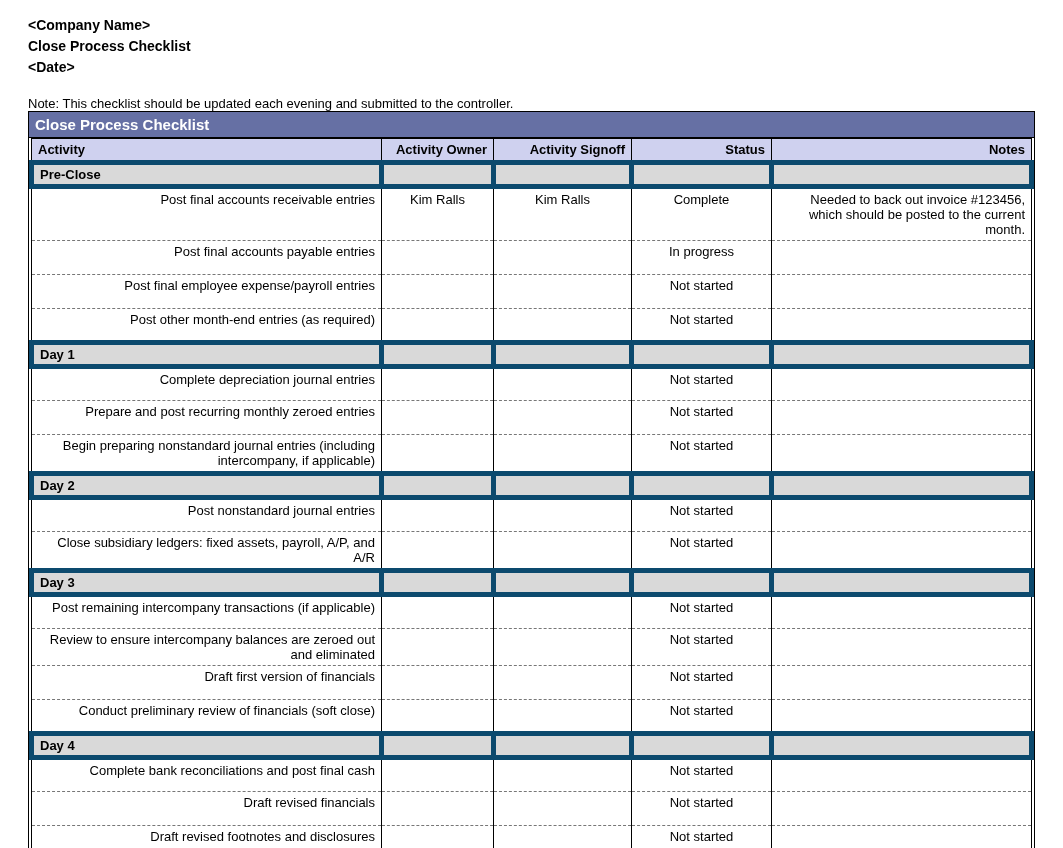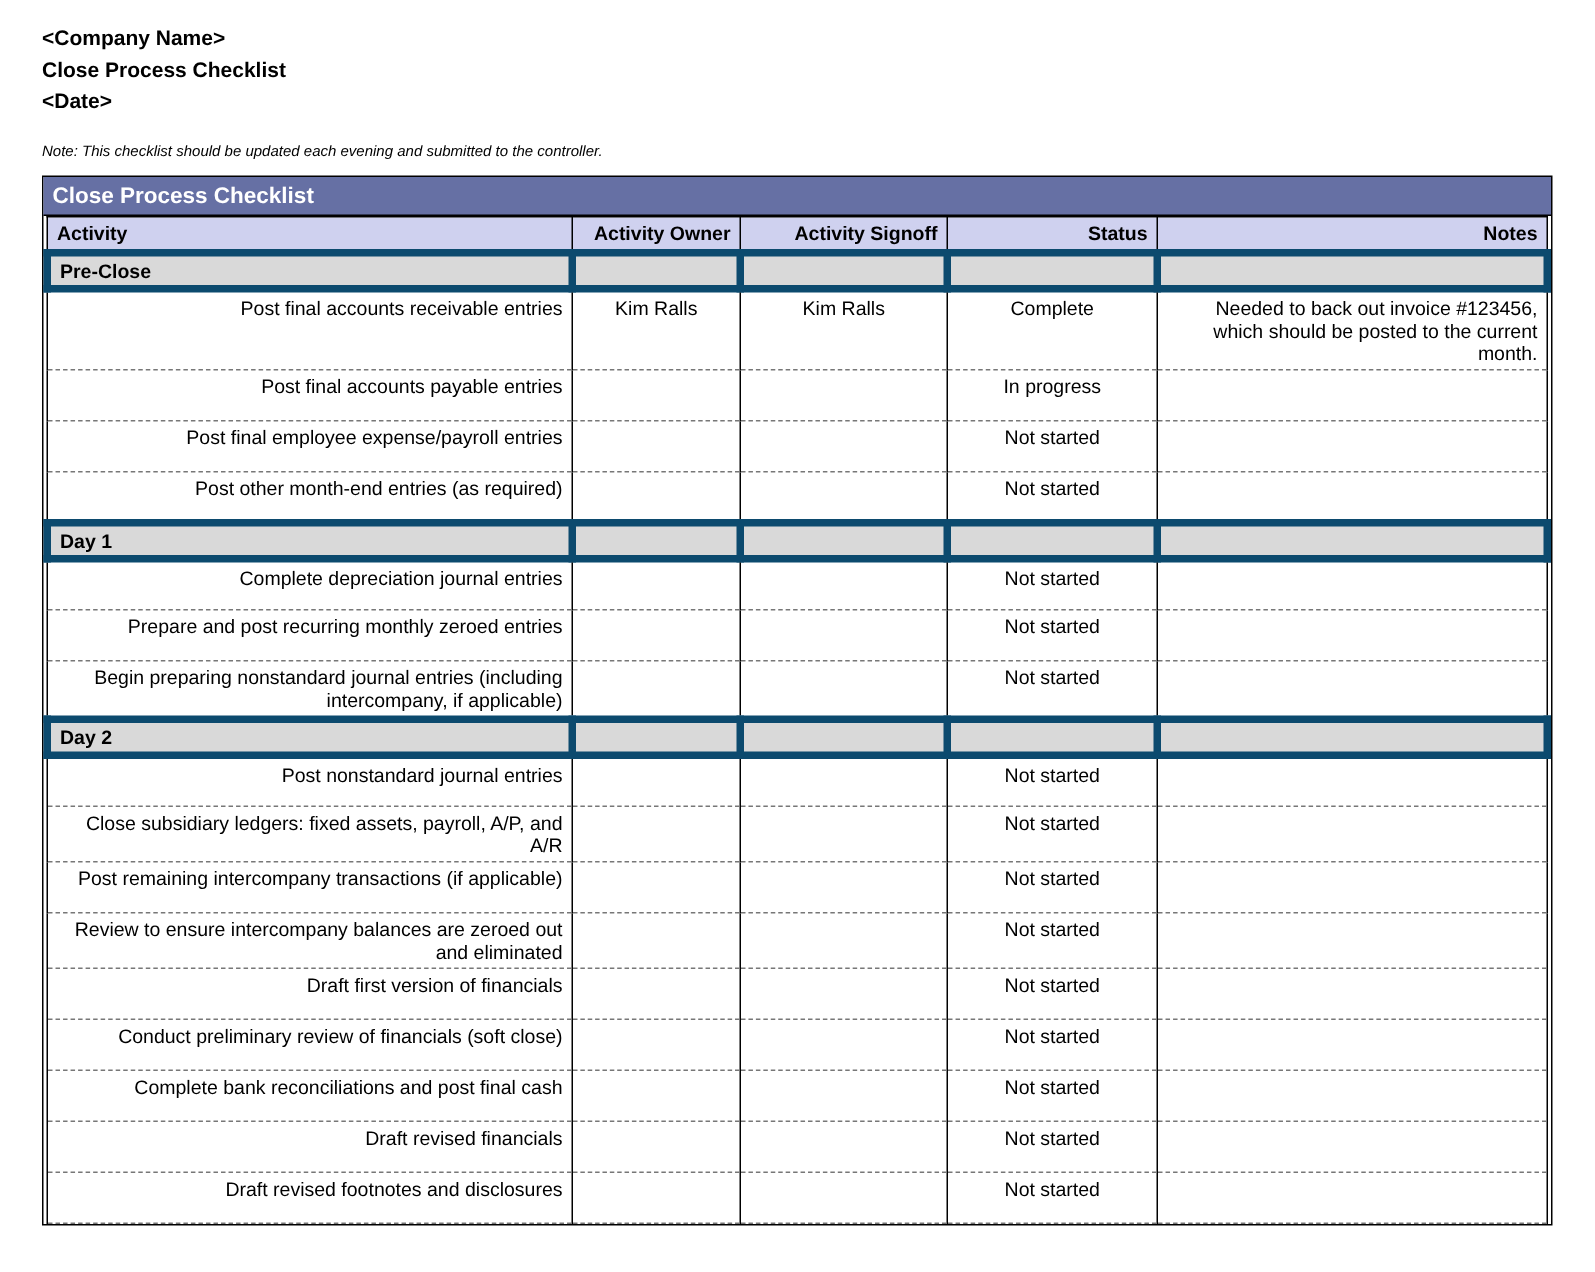--- a/index.html
+++ b/index.html
@@ -5,21 +5,21 @@
     * { box-sizing: border-box; margin: 0; padding: 0; }
     body {
       background: #fff;
       font-family: Arial, sans-serif;
       font-size: 13px;
       color: #000;
       padding: 15px 28px;
     }
     .header-block { margin-bottom: 18px; }
     .header-line { font-weight: bold; font-size: 14px; line-height: 1.5; }
-    .note-line { font-style: italic; font-size: 10px; margin-bottom: 10px; }
+    .note-line { font-size: 13px; }
     .doc-wrap { border: 1px solid #000; }
     .title-bar {
       background: #6670a4;
       color: #fff;
       font-weight: bold;
       font-size: 15px;
       padding: 4px 6px;
       border-bottom: 1px solid #000;
     }
     table { width: 100%; border-collapse: collapse; table-layout: fixed; }
@@ -163,20 +163,27 @@
           <td class="status">Not started</td>
           <td class="notes"></td>
         </tr>
         <tr class="data-row">
           <td class="activity">Close subsidiary ledgers: fixed assets, payroll, A/P, and A/R</td>
           <td class="owner"></td>
           <td class="signoff"></td>
           <td class="status">Not started</td>
           <td class="notes"></td>
         </tr>
+        <tr class="section-row">
+          <td>Day 3</td>
+          <td></td>
+          <td></td>
+          <td></td>
+          <td></td>
+        </tr>
         <tr class="data-row">
           <td class="activity">Post remaining intercompany transactions (if applicable)</td>
           <td class="owner"></td>
           <td class="signoff"></td>
           <td class="status">Not started</td>
           <td class="notes"></td>
         </tr>
         <tr class="data-row">
           <td class="activity">Review to ensure intercompany balances are zeroed out and eliminated</td>
           <td class="owner"></td>
@@ -190,20 +197,27 @@
           <td class="signoff"></td>
           <td class="status">Not started</td>
           <td class="notes"></td>
         </tr>
         <tr class="data-row">
           <td class="activity">Conduct preliminary review of financials (soft close)</td>
           <td class="owner"></td>
           <td class="signoff"></td>
           <td class="status">Not started</td>
           <td class="notes"></td>
+        </tr>
+        <tr class="section-row">
+          <td>Day 4</td>
+          <td></td>
+          <td></td>
+          <td></td>
+          <td></td>
         </tr>
         <tr class="data-row">
           <td class="activity">Complete bank reconciliations and post final cash</td>
           <td class="owner"></td>
           <td class="signoff"></td>
           <td class="status">Not started</td>
           <td class="notes"></td>
         </tr>
         <tr class="data-row">
           <td class="activity">Draft revised financials</td>

